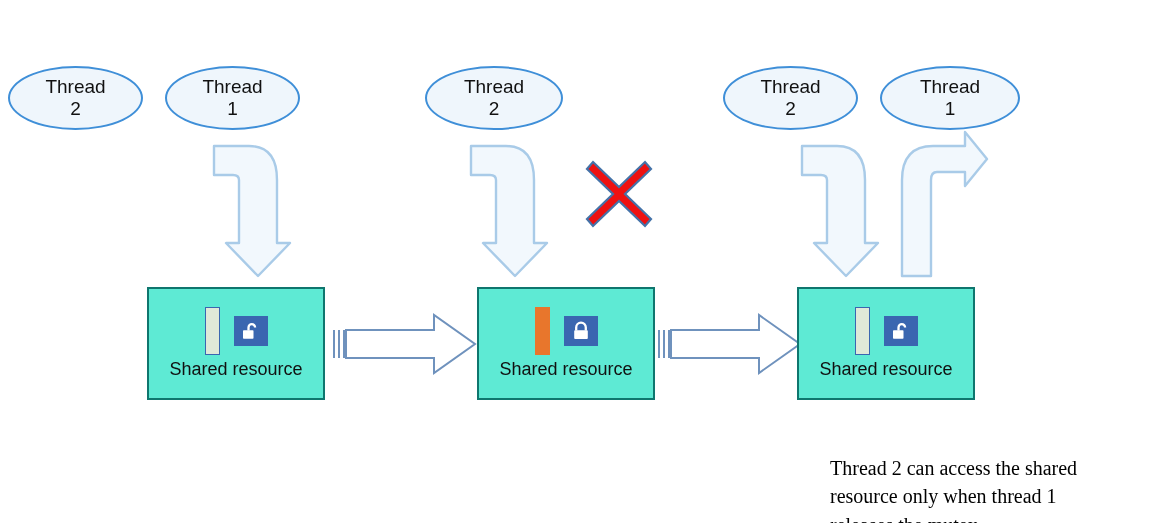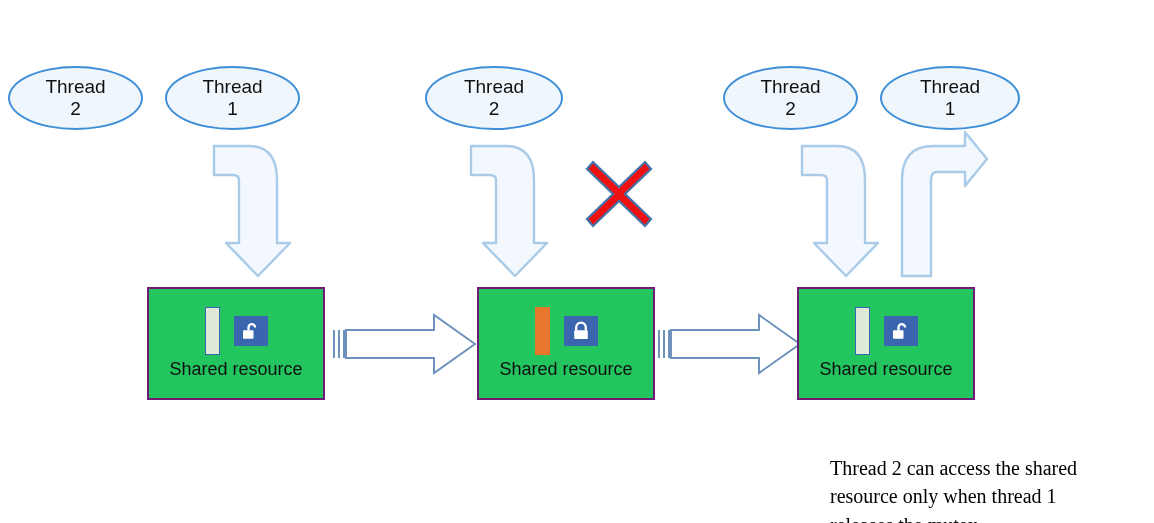--- a/index.html
+++ b/index.html
@@ -31,22 +31,22 @@
     justify-content: center;
     box-sizing: border-box;
     line-height: 1.18;
     color: #111111;
     font-size: 19px;
   }
   .thread-node .tline { display: block; }
 
   
   .resource-box {
-    border: 2px solid #701a75;
-    background: #22c55e;
+    border: 2px solid #0f766e;
+    background: #5eead4;
     box-sizing: border-box;
   }
   .resource-icons {
     position: absolute;
     left: 0;
     top: 18px;
     width: 100%;
     display: flex;
     align-items: center;
     justify-content: center;

